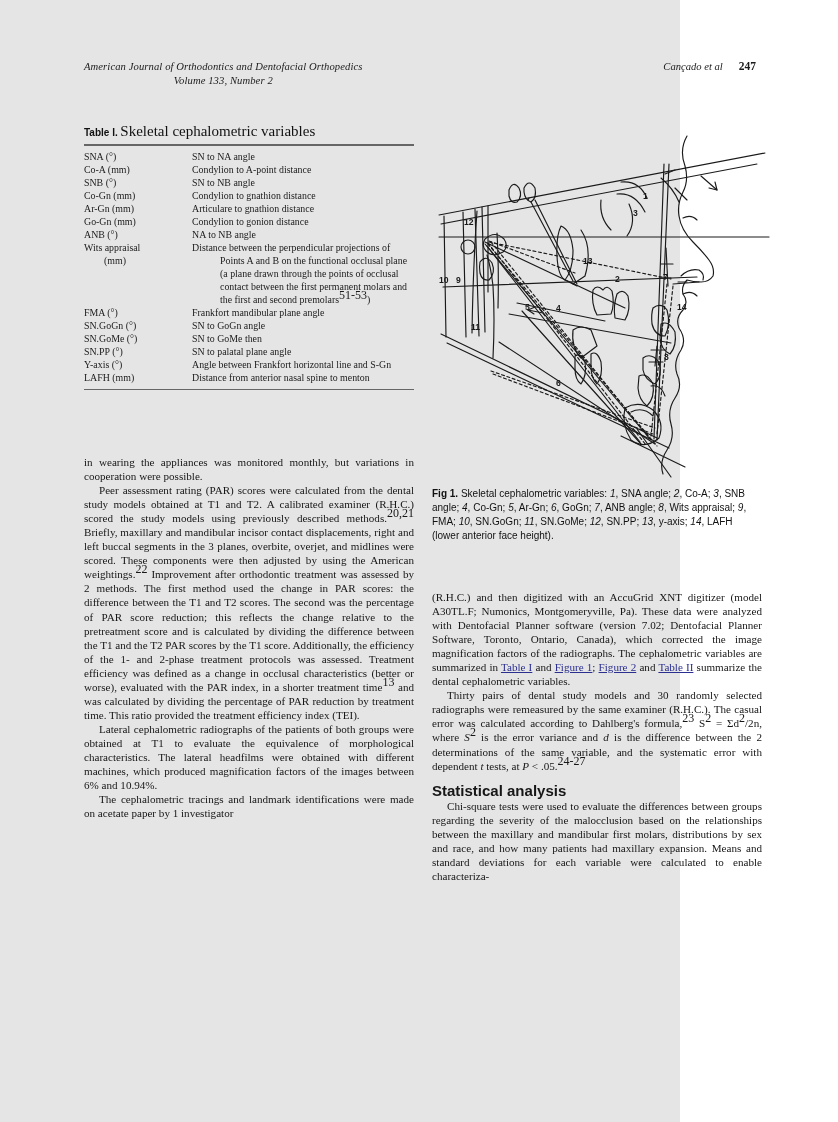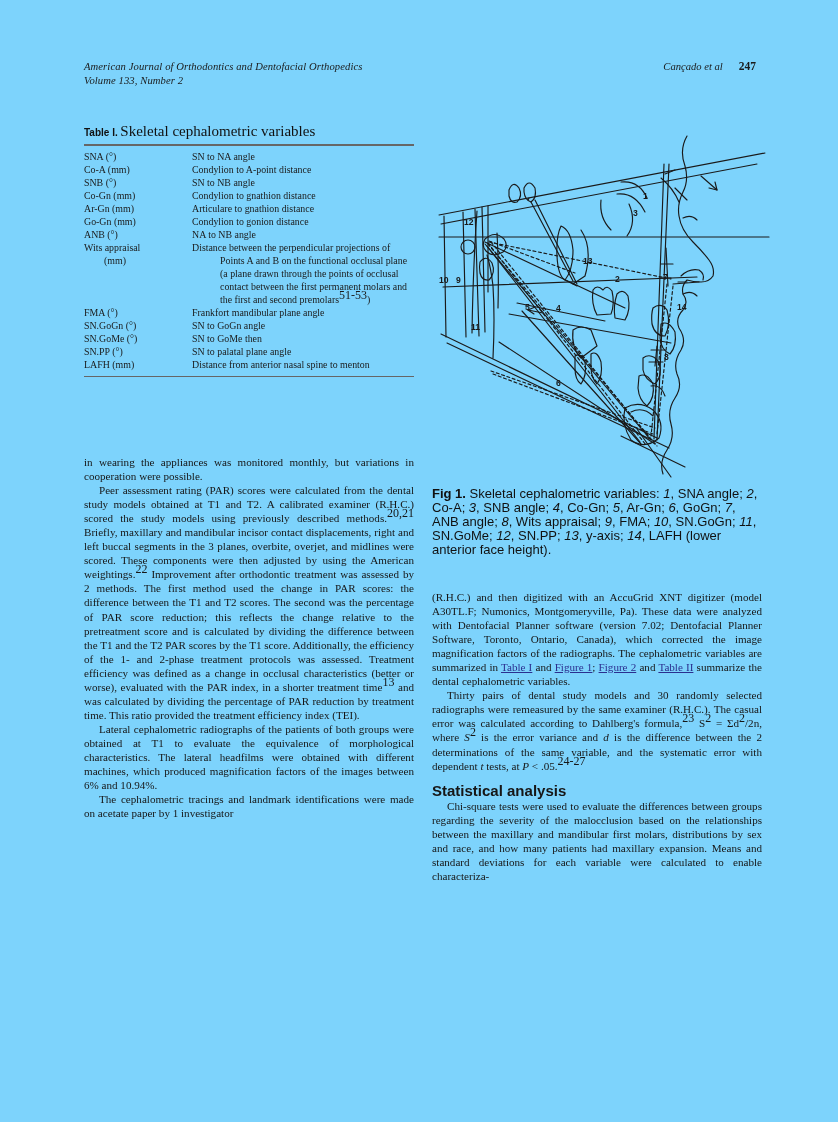--- a/index.html
+++ b/index.html
@@ -7,39 +7,39 @@
   body{
     width:838px;height:1122px;
     background:#ffffff;
     font-family:"Liberation Serif", serif;
     color:#1a1a1a;
     position:relative;
     overflow:hidden;
   }
   .page{
     position:absolute;
-    left:0;top:0;width:838px;height:1122px;
-    background:#7dd3fc;
+    left:0;top:0;width:680px;height:1122px;
+    background:#e5e5e5;
   }
 
   
   .runhead{
     position:absolute;
     left:84px;top:60px;width:672px;
     height:34px;
   }
   .runhead-left{
     position:absolute;left:0;top:0;
     font-style:italic;
     font-size:10.6px;
     line-height:13.6px;
     letter-spacing:.1px;
     color:#1a1a1a;
   }
-  .runhead-left .vol{font-style:italic;}
+  .runhead-left .vol{font-style:italic;text-align:center;}
   .runhead-right{
     position:absolute;right:0;top:0;
     font-size:10.6px;
     line-height:13.6px;
     white-space:nowrap;
   }
   .runhead-right .auth{font-style:italic;}
   .runhead-right .pg{font-weight:bold;font-style:normal;margin-left:16px;font-size:11.5px;}
 
   
@@ -79,21 +79,21 @@
   .figure{
     position:absolute;
     left:425px;top:118px;
     width:347px;height:362px;
   }
   .figure svg{display:block;}
   .fig-caption{
     position:absolute;
     left:432px;top:487px;width:330px;
     font-family:"Liberation Sans",sans-serif;
-    font-size:13px;
+    font-size:10px;
     line-height:13.9px;
     color:#111;
     text-align:left;
   }
   .fig-caption b{font-weight:bold;}
   .fig-caption i{font-style:italic;}
 
   
   .col{
     position:absolute;
@@ -198,20 +198,24 @@
           <td class="k">SN.GoGn (°)</td>
           <td class="d">SN to GoGn angle</td>
         </tr>
         <tr>
           <td class="k">SN.GoMe (°)</td>
           <td class="d">SN to GoMe then</td>
         </tr>
         <tr>
           <td class="k">SN.PP (°)</td>
           <td class="d">SN to palatal plane angle</td>
+        </tr>
+        <tr>
+          <td class="k">Y-axis (°)</td>
+          <td class="d">Angle between Frankfort horizontal line and S-Gn</td>
         </tr>
         <tr class="last">
           <td class="k">LAFH (mm)</td>
           <td class="d">Distance from anterior nasal spine to menton</td>
         </tr>
       </tbody>
     </table>
     <div class="rule-bot"></div>
   </div>
 

